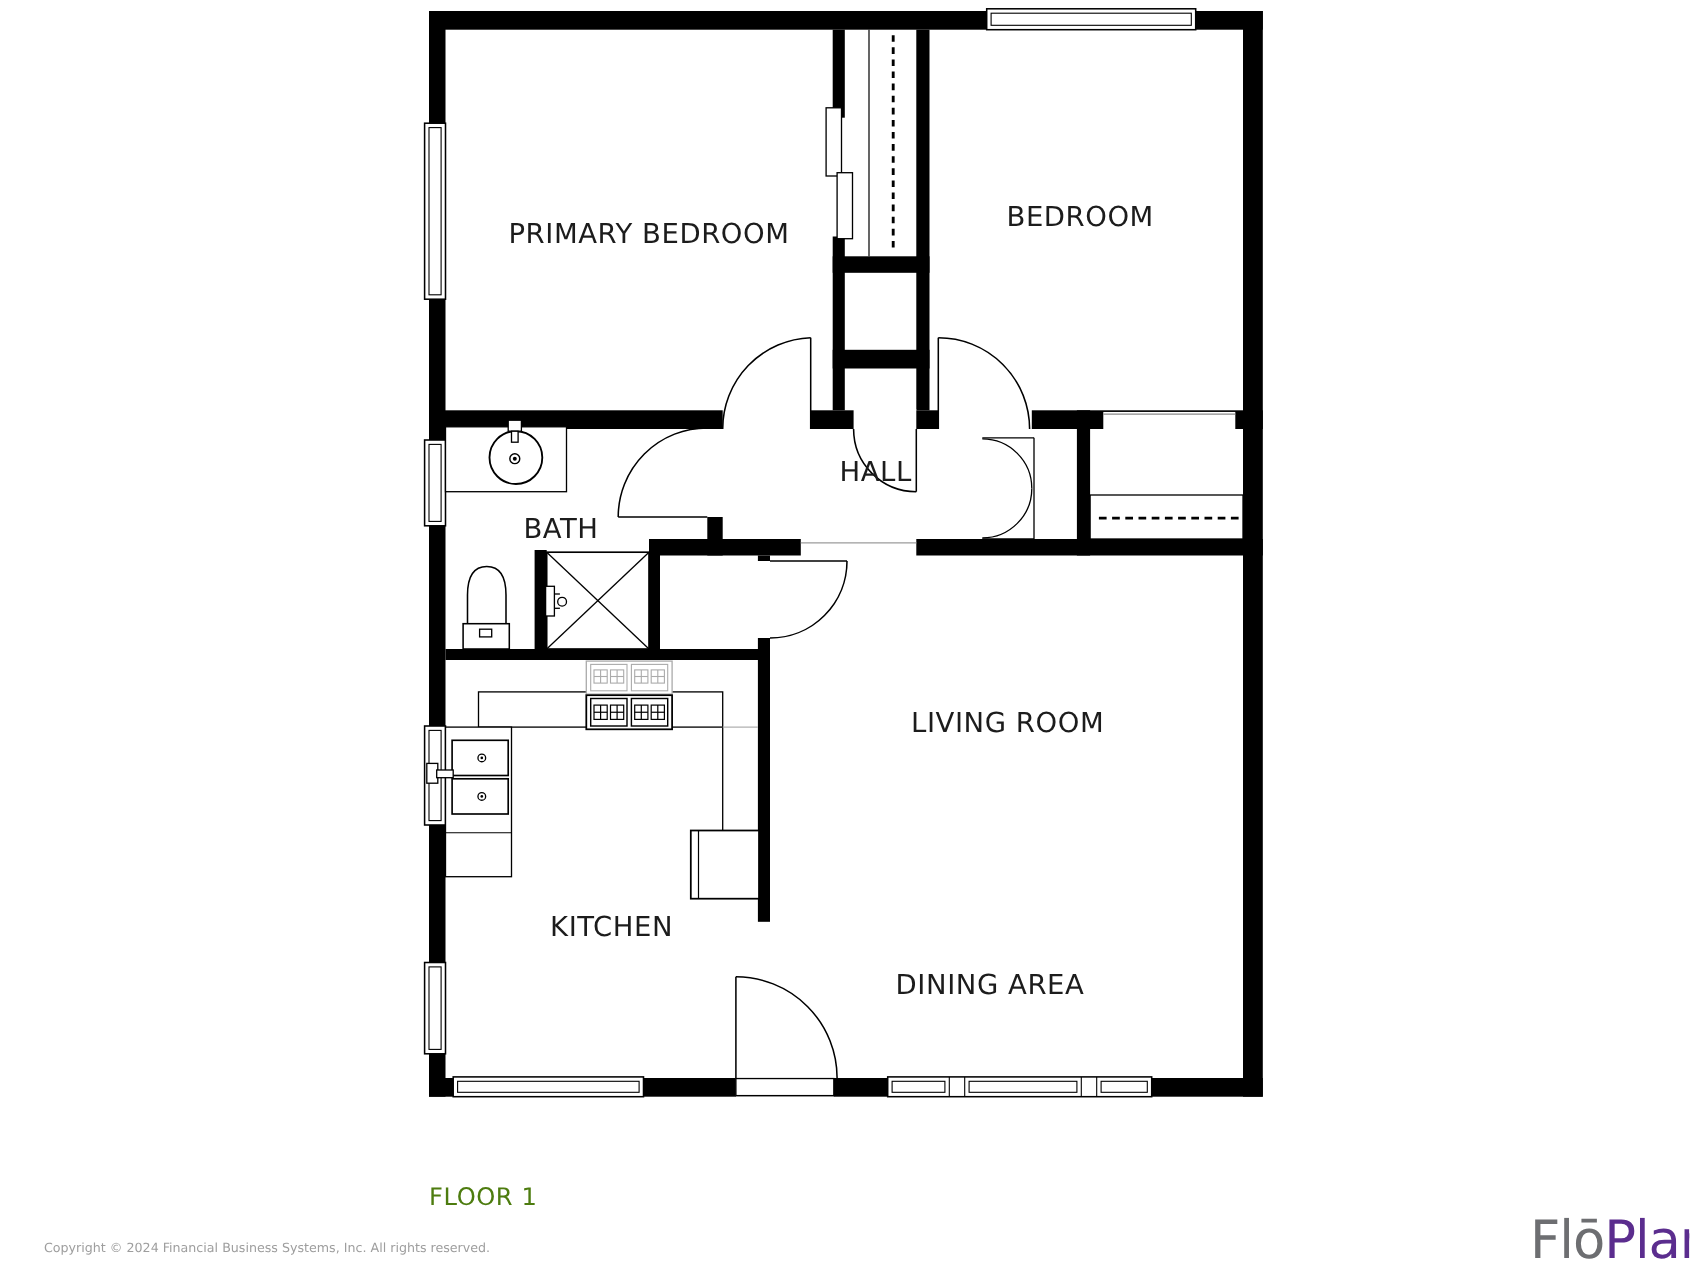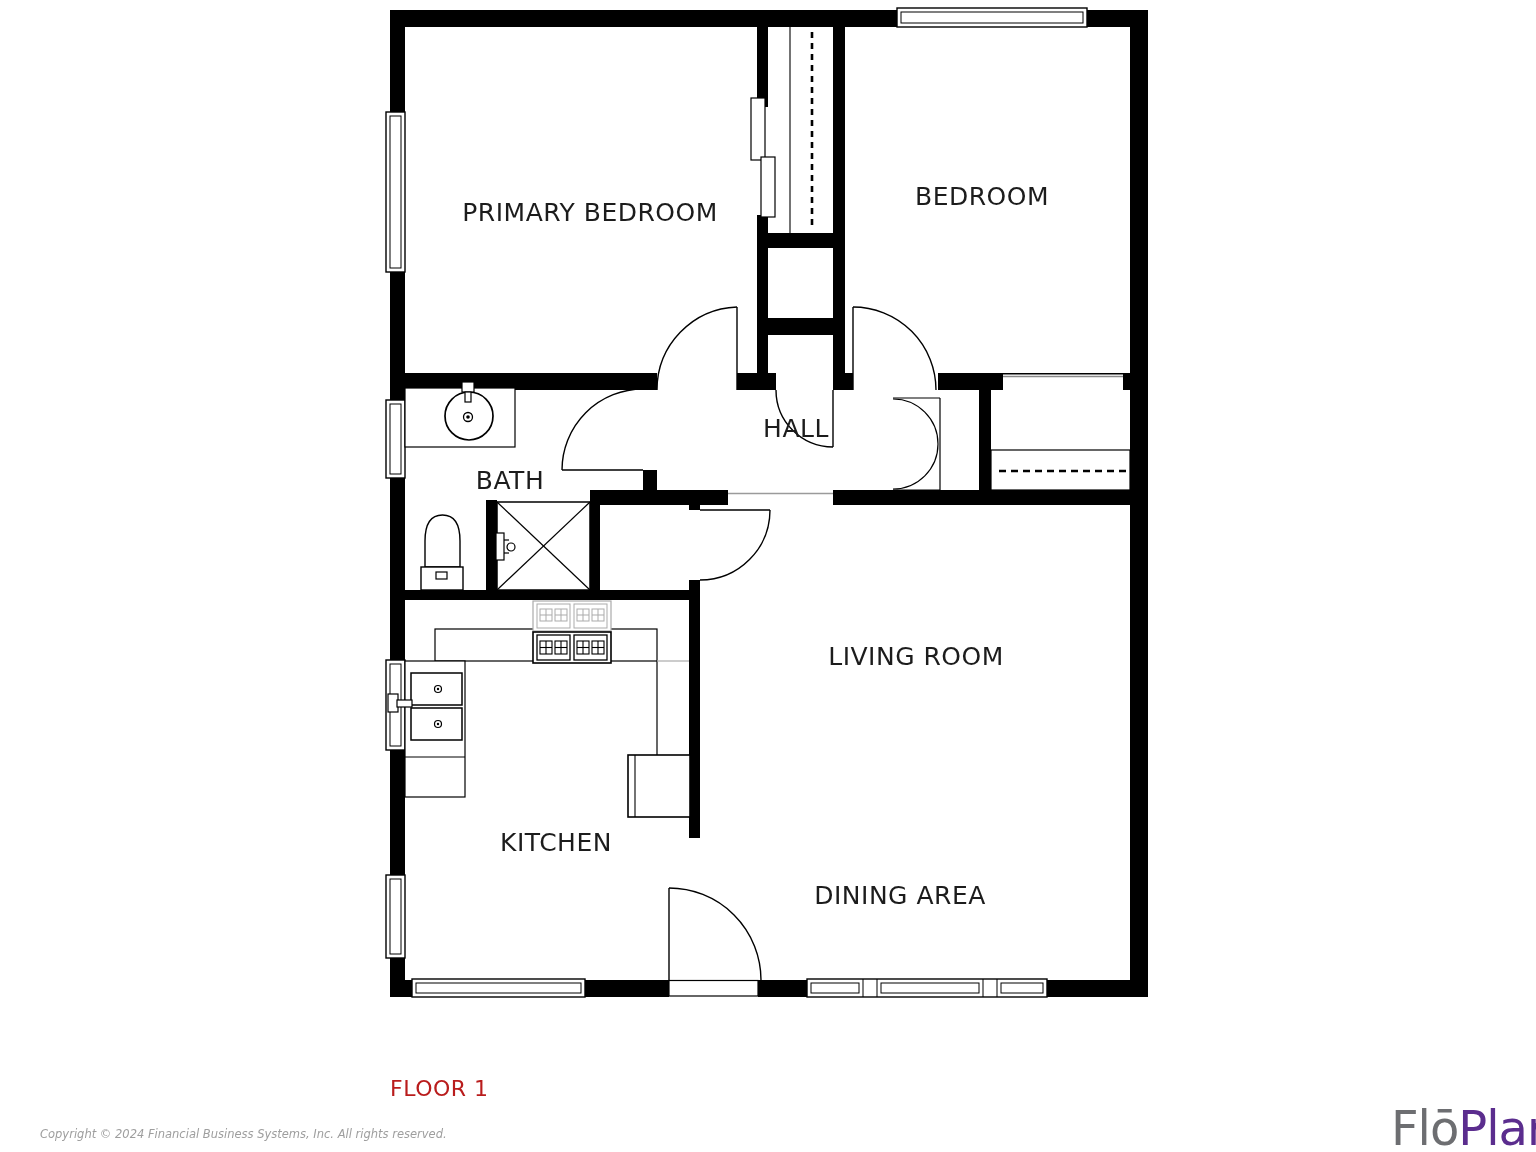--- a/index.html
+++ b/index.html
@@ -1,23 +1,23 @@
 <!DOCTYPE html>
 <html><head>
 <meta charset="utf-8">
 <style>
   html,body{margin:0;padding:0;background:#ffffff;}
   .stage{position:relative;width:1536px;height:1152px;background:#ffffff;
          font-family:"DejaVu Sans","Liberation Sans",sans-serif;overflow:hidden;}
   .plan-svg{position:absolute;left:0;top:0;}
   .room-label{font-size:25px;letter-spacing:0.5px;fill:#1c1c1c;text-anchor:middle;}
-  .floor-label{position:absolute;left:390px;top:1076px;font-size:22px;color:#b91c1c;letter-spacing:0.5px;}
+  .floor-label{position:absolute;left:390px;top:1076px;font-size:22px;color:#4d7c0f;letter-spacing:0.5px;}
   .disclaimer{position:absolute;font-size:11.5px;color:#9e9e9e;white-space:nowrap;}
   .disclaimer.l1{left:62px;top:1114px;}
-  .disclaimer.l2{left:40px;top:1127px;font-style:italic;}
+  .disclaimer.l2{left:40px;top:1127px;}
   .logo{position:absolute;left:1391px;top:1100px;font-size:48px;font-weight:500;letter-spacing:-1px;}
   .logo .g{color:#6d6e71;}
   .logo .p{color:#5b2d8e;}
 </style>
 </head>
 <body>
 
 <div class="stage">
 
 <svg class="plan-svg" width="1536" height="1152" viewBox="0 0 1536 1152">

